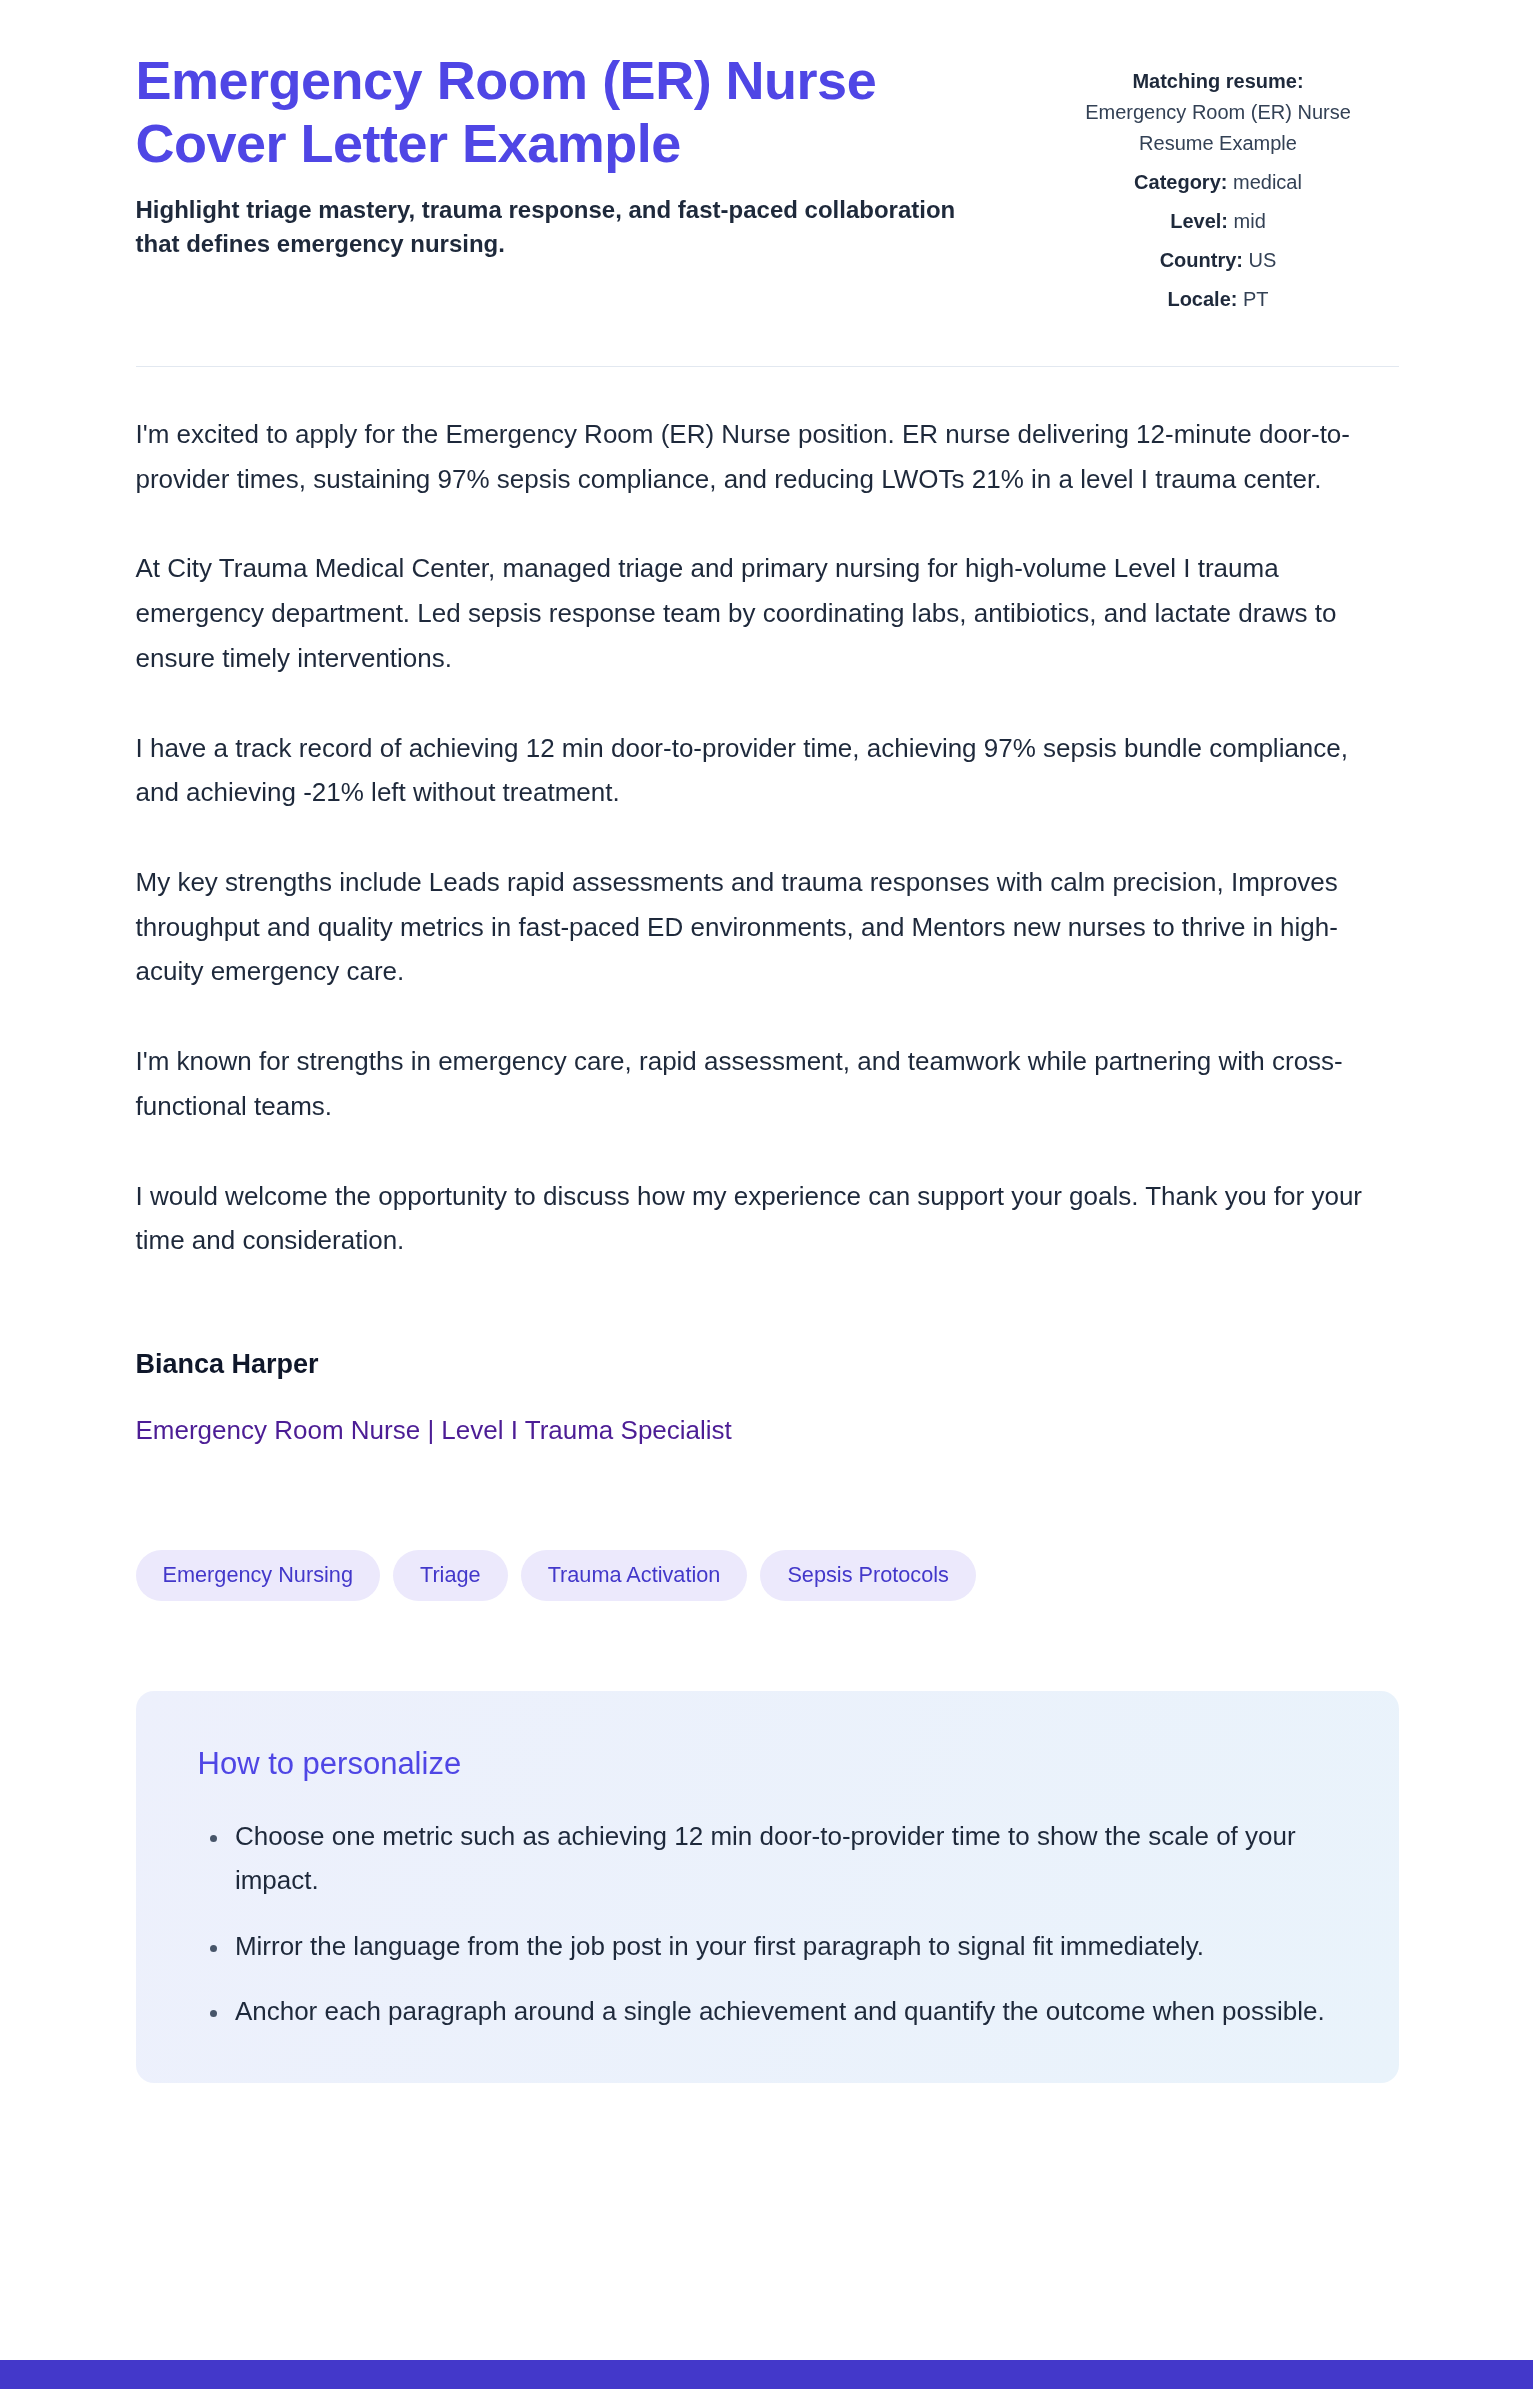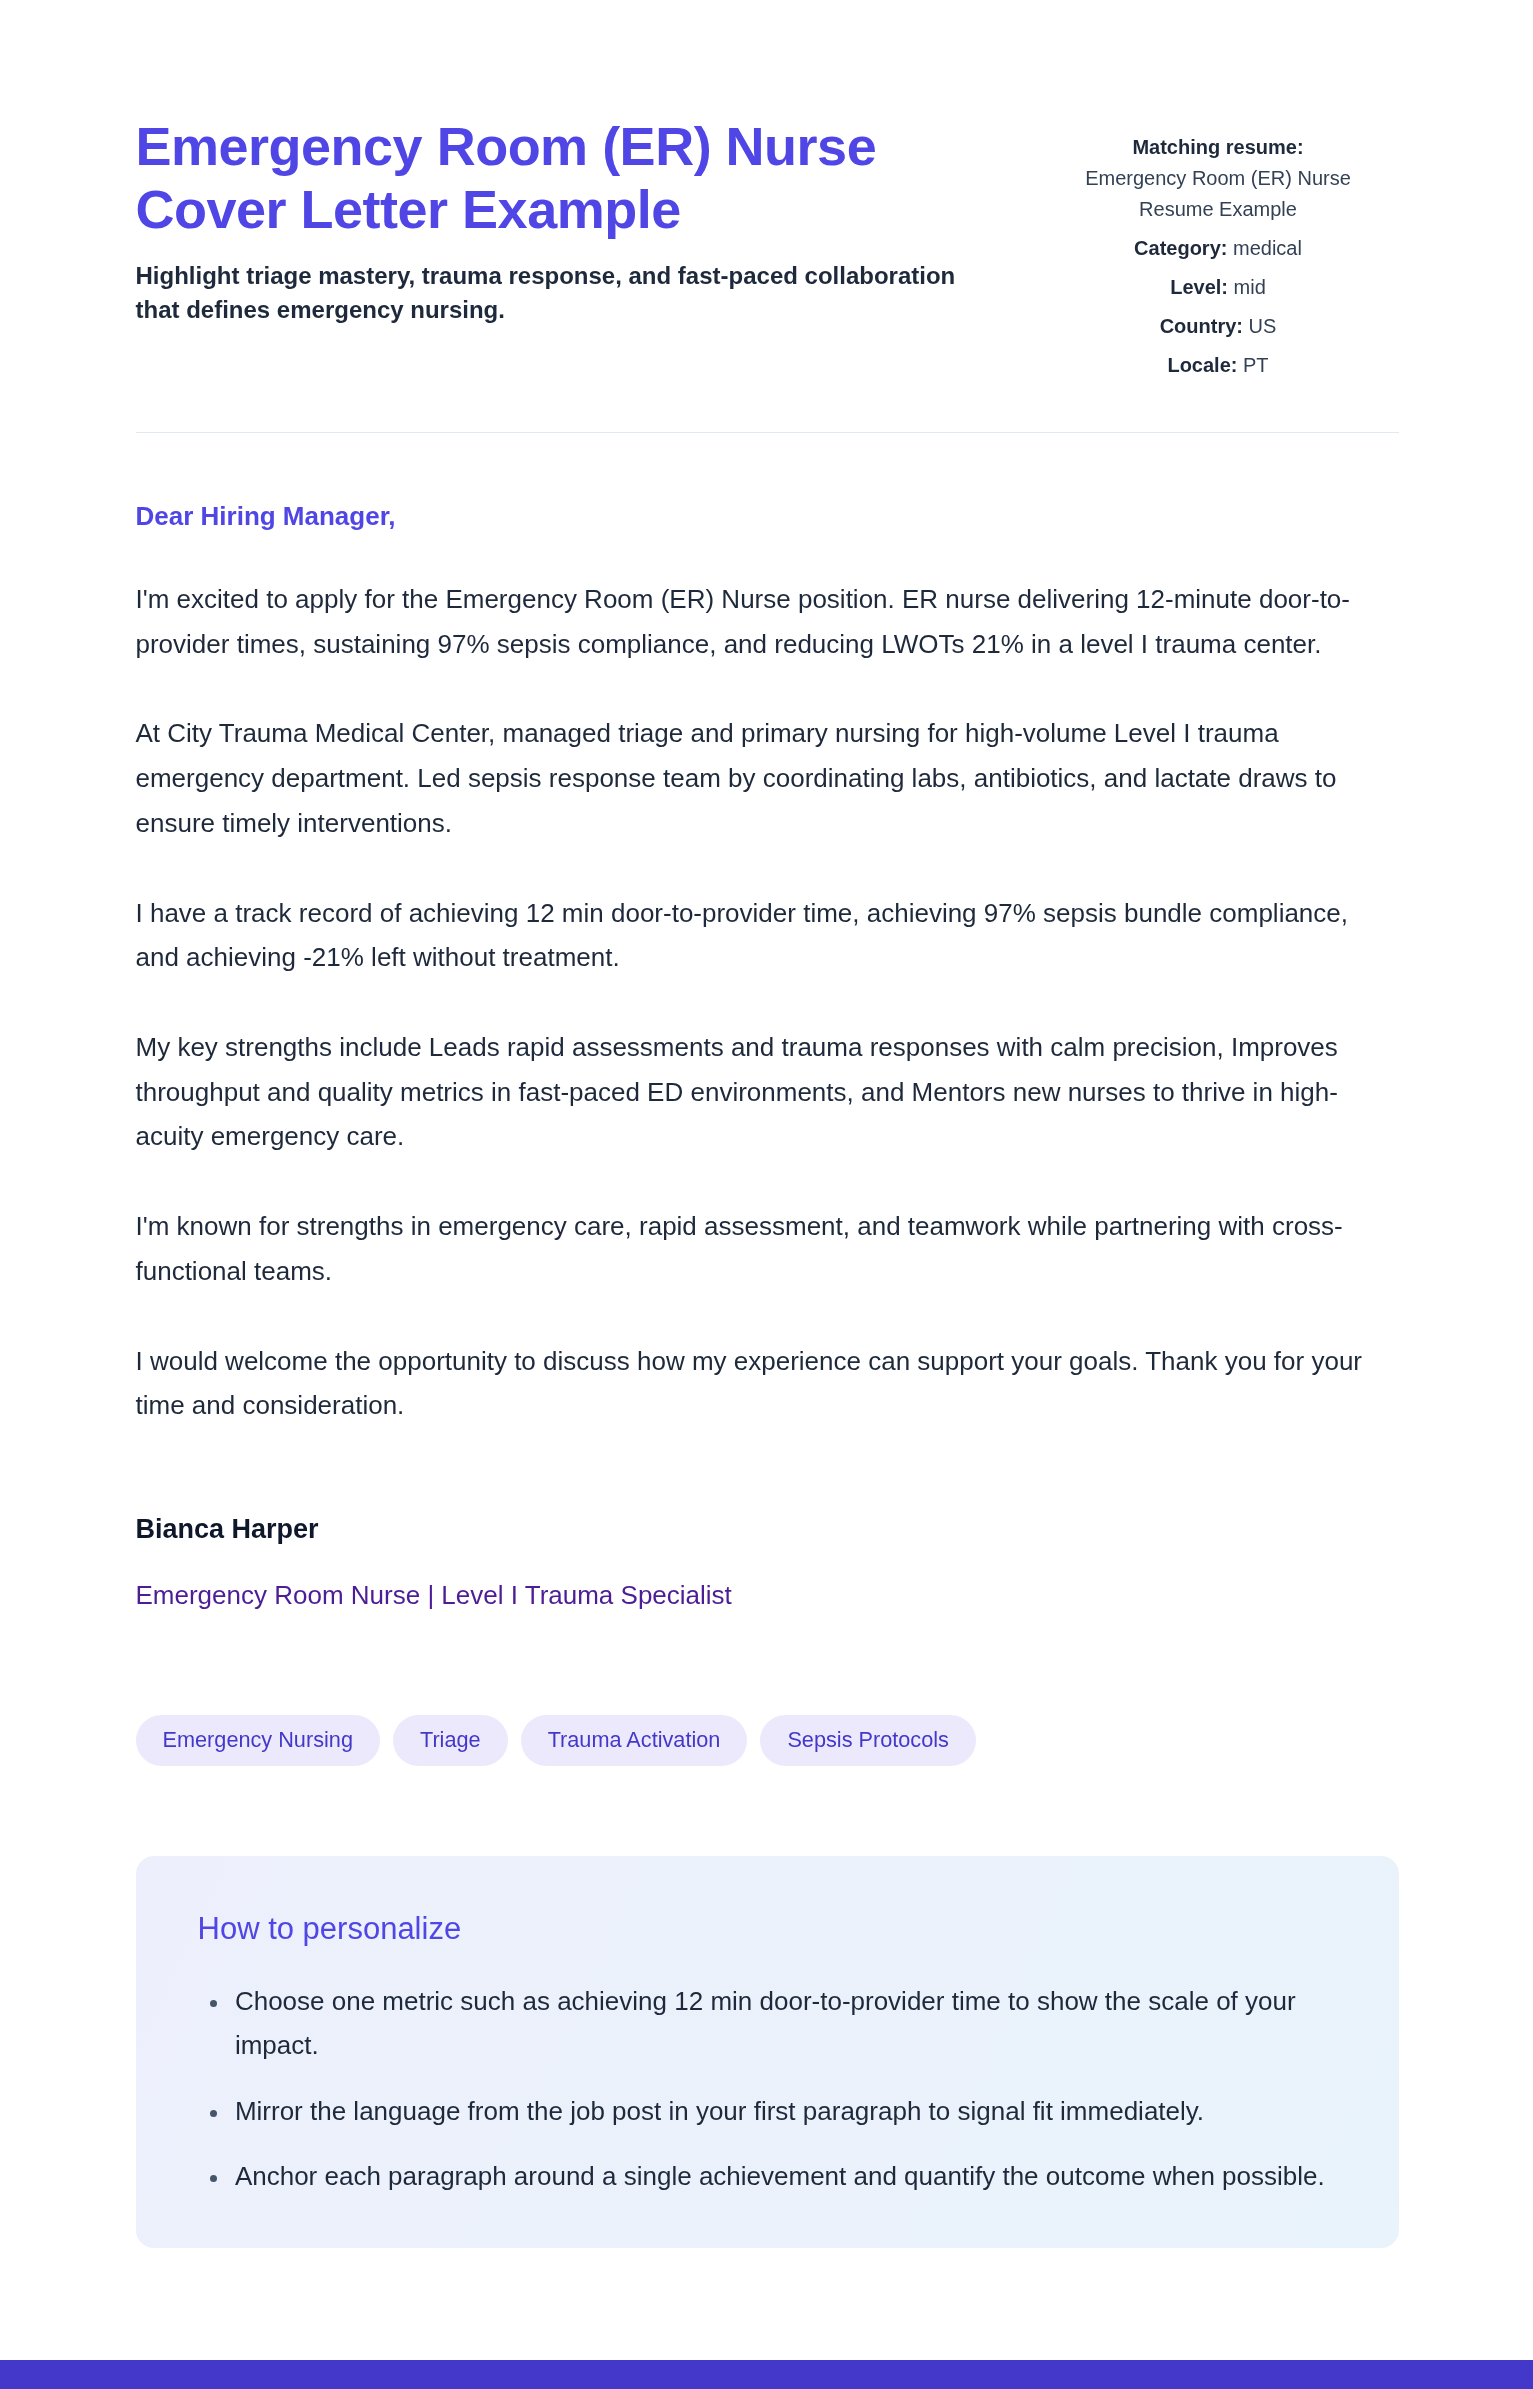--- a/index.html
+++ b/index.html
@@ -21,21 +21,21 @@
     width:1534px;
     min-height:2389px;
     display:flex;
     flex-direction:column;
     background:#ffffff;
     margin:0 auto;
   }
   .container{
     width:1263px;
     margin:0 auto;
-    padding-top:115px;
+    padding-top:49px;
   }
   
   .header{
     display:flex;
     justify-content:space-between;
     align-items:flex-start;
     gap:36px;
   }
   .header-left{max-width:902px;}
   .title{
@@ -179,21 +179,20 @@
         <div class="meta-row">
           <span class="meta-label">Locale:</span>
           <span class="meta-value">PT</span>
         </div>
       </aside>
     </header>
 
     <hr class="divider">
 
     <section class="letter">
-      <p class="greeting">Dear Hiring Manager,</p>
       <p class="para">I'm excited to apply for the Emergency Room (ER) Nurse position. ER nurse delivering 12-minute door-to-provider times, sustaining 97% sepsis compliance, and reducing LWOTs 21% in a level I trauma center.</p>
       <p class="para">At City Trauma Medical Center, managed triage and primary nursing for high-volume Level I trauma emergency department. Led sepsis response team by coordinating labs, antibiotics, and lactate draws to ensure timely interventions.</p>
       <p class="para">I have a track record of achieving 12 min door-to-provider time, achieving 97% sepsis bundle compliance, and achieving -21% left without treatment.</p>
       <p class="para">My key strengths include Leads rapid assessments and trauma responses with calm precision, Improves throughput and quality metrics in fast-paced ED environments, and Mentors new nurses to thrive in high-acuity emergency care.</p>
       <p class="para">I'm known for strengths in emergency care, rapid assessment, and teamwork while partnering with cross-functional teams.</p>
       <p class="para">I would welcome the opportunity to discuss how my experience can support your goals. Thank you for your time and consideration.</p>
       <p class="sig-name">Bianca Harper</p>
       <p class="sig-role">Emergency Room Nurse | Level I Trauma Specialist</p>
     </section>
 

